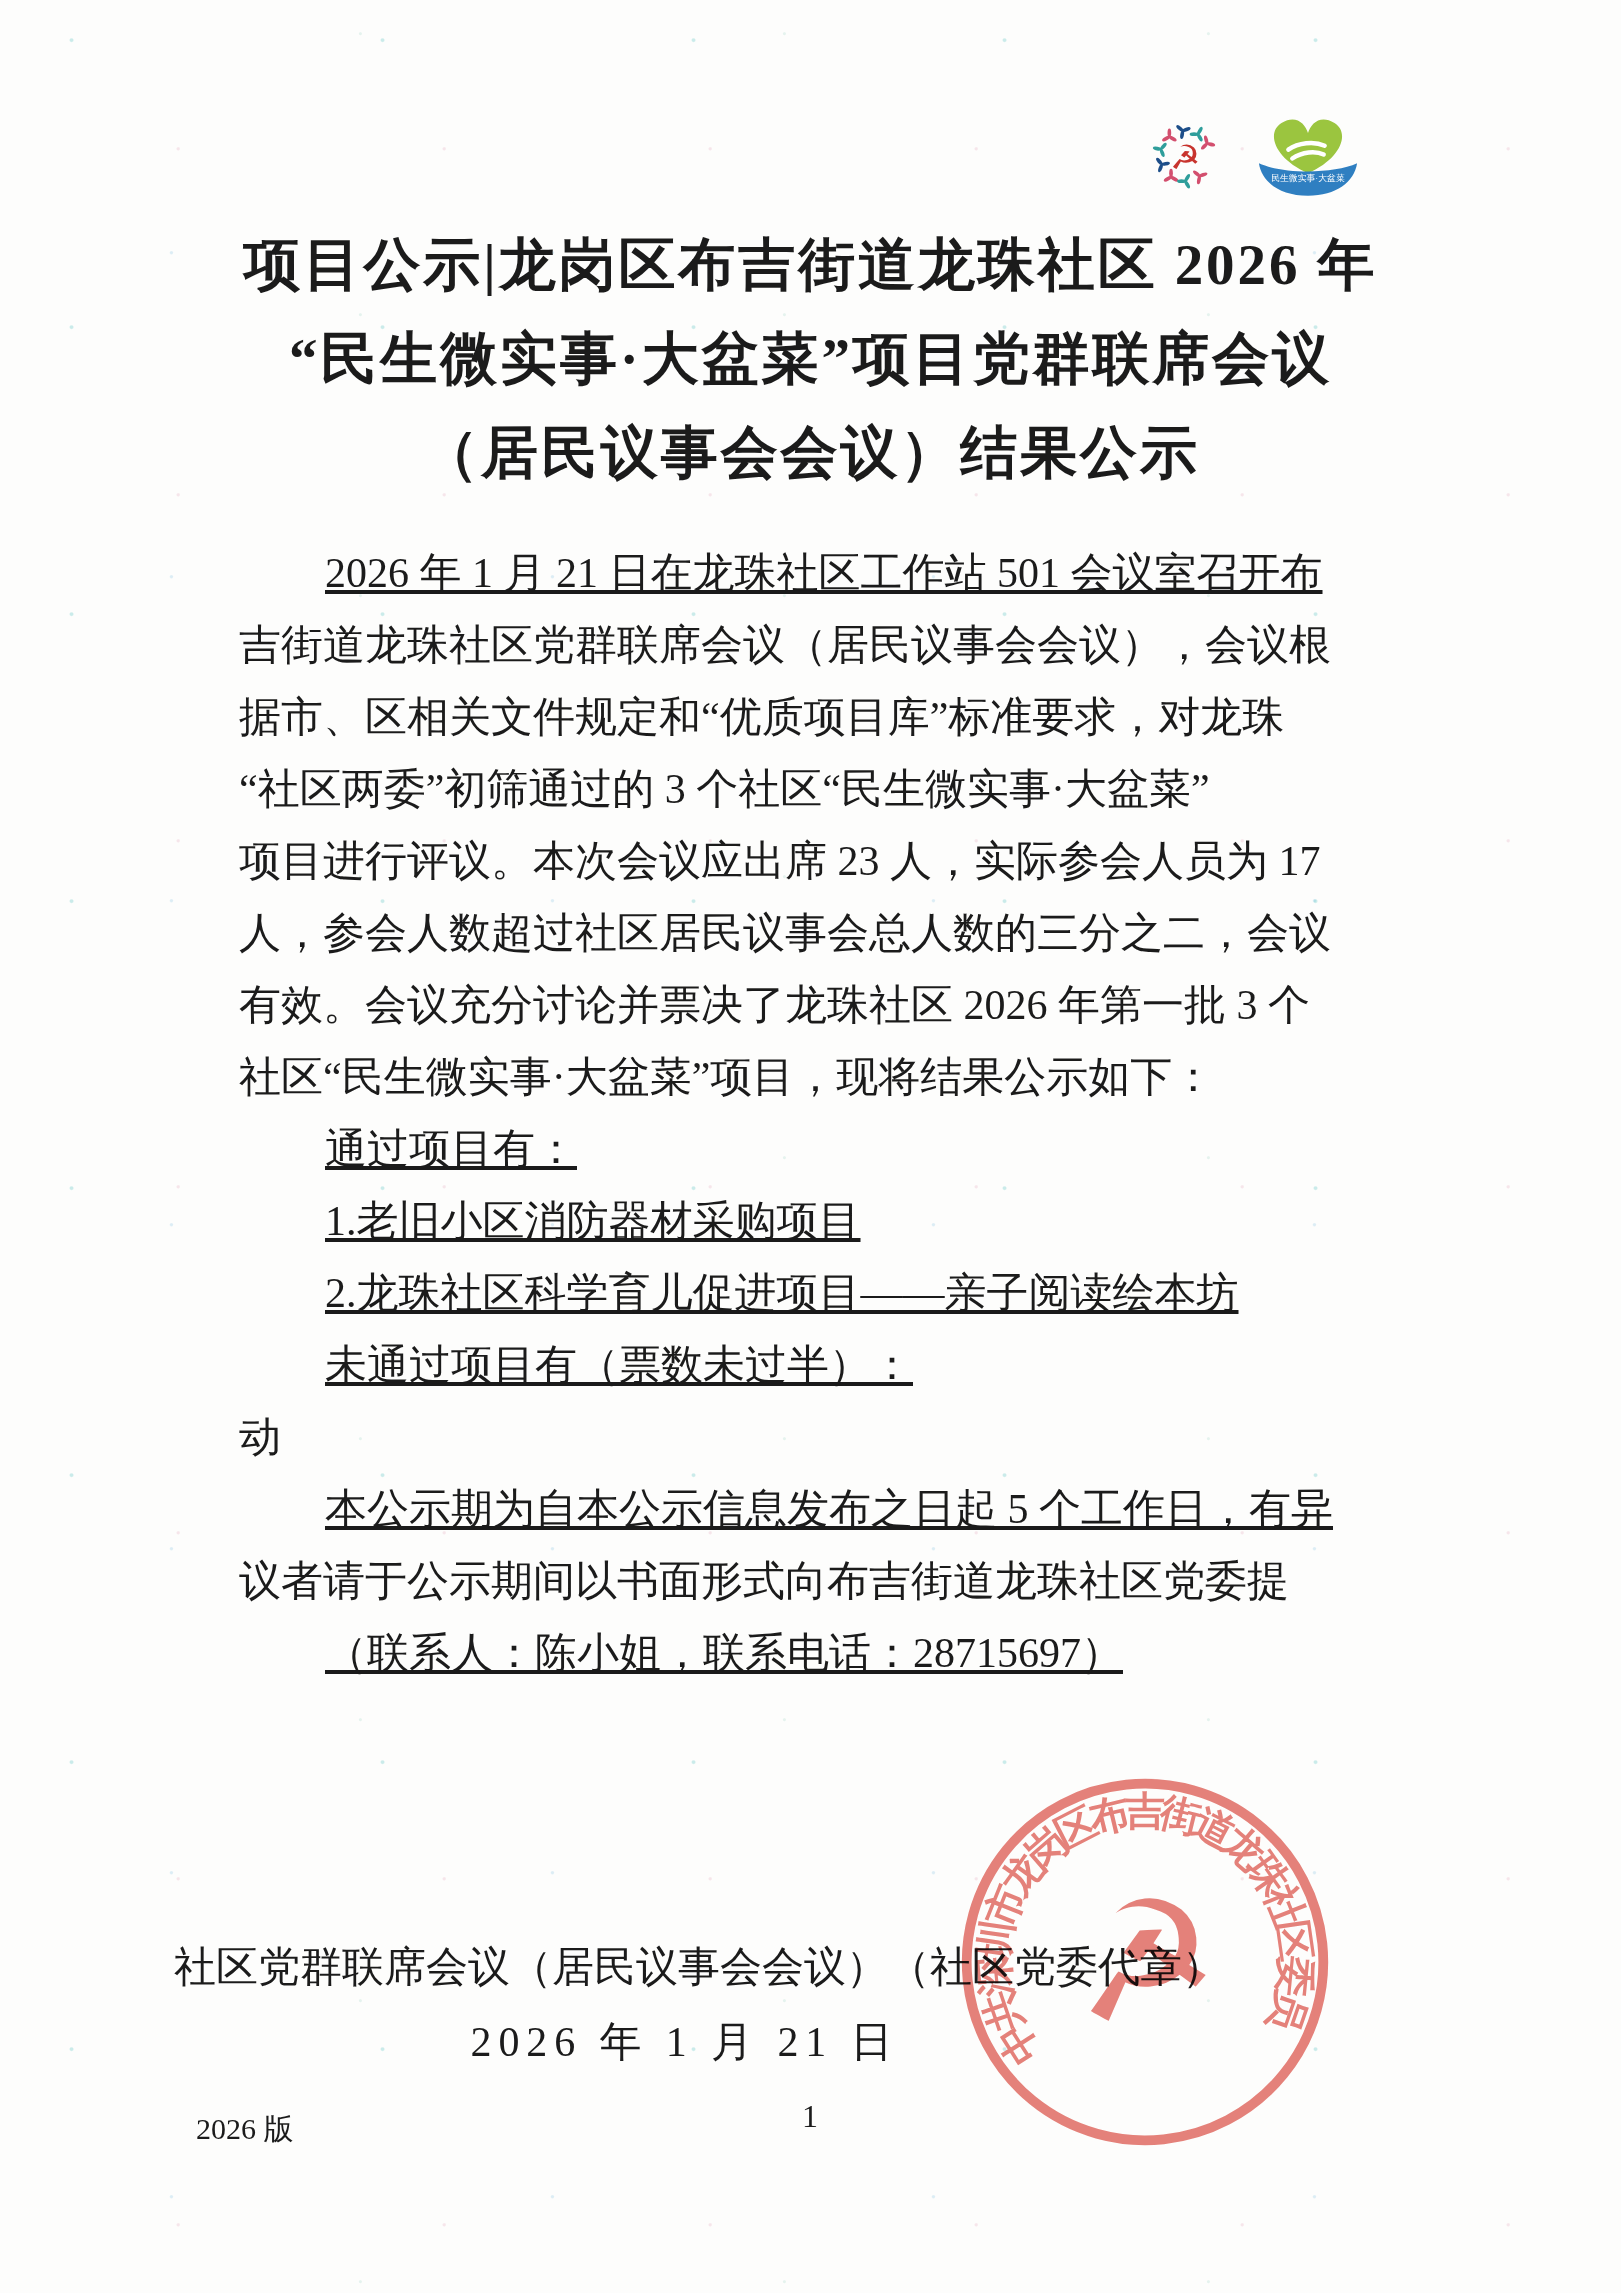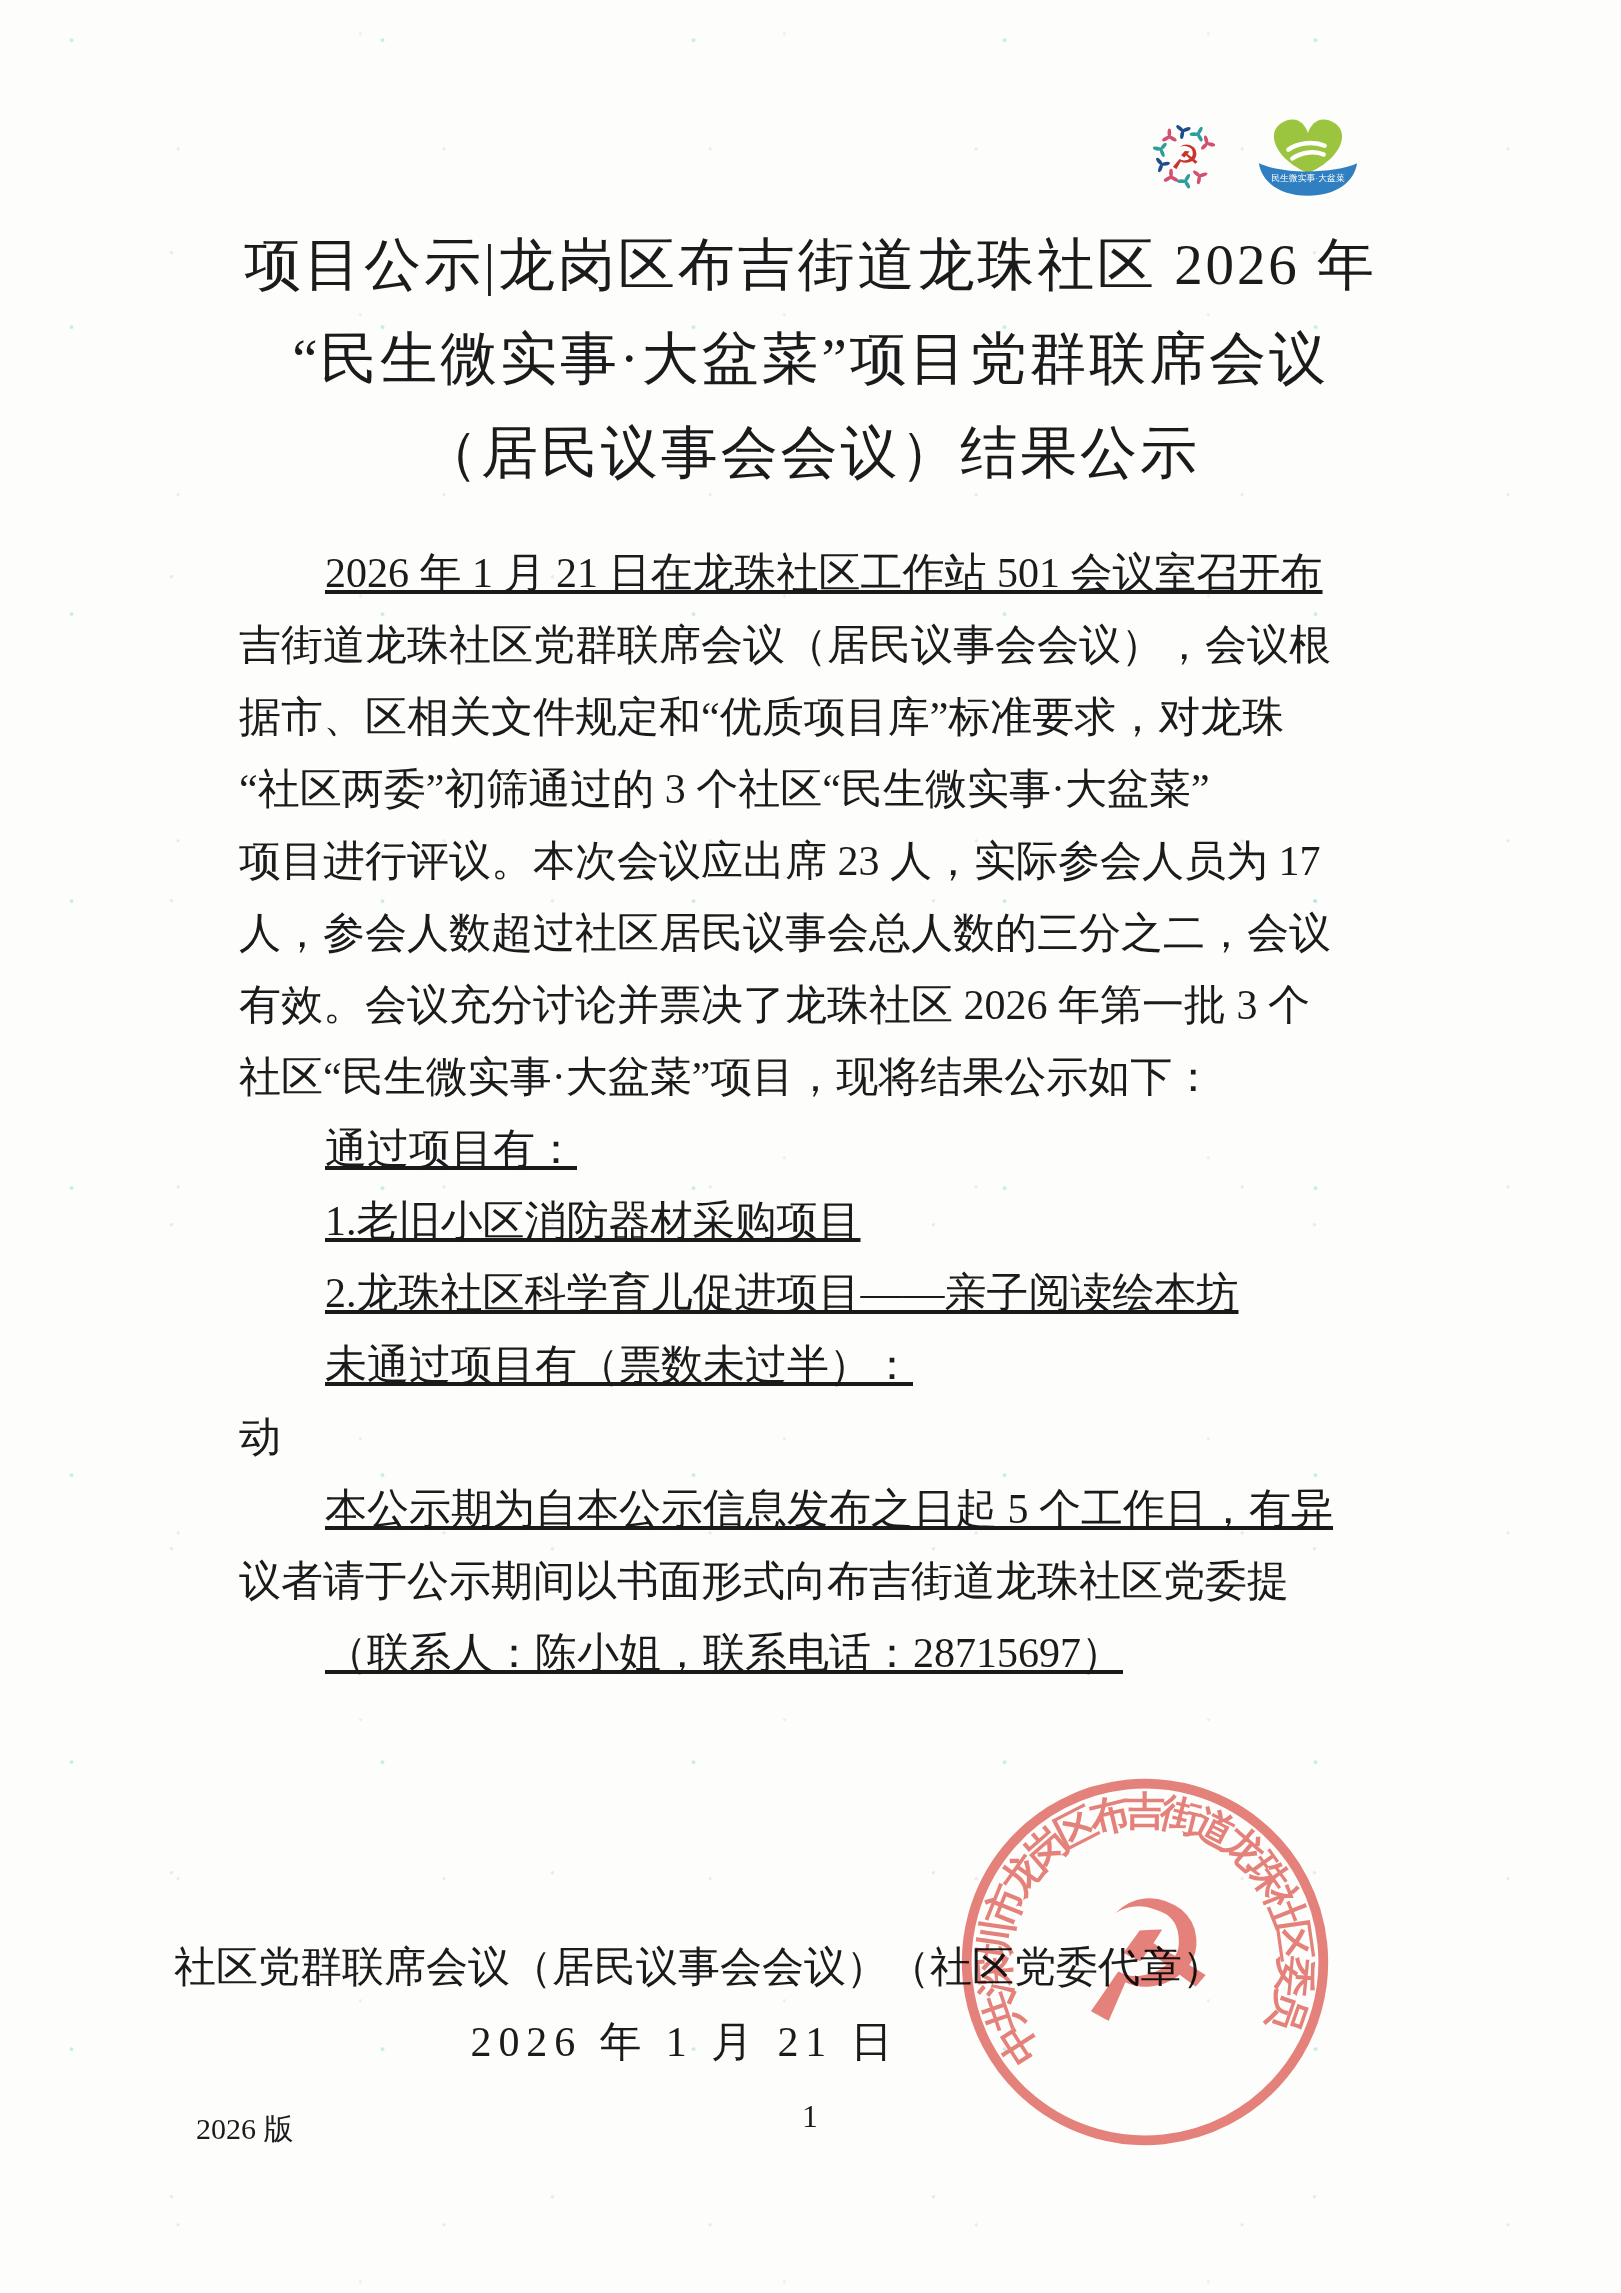--- a/index.html
+++ b/index.html
@@ -37,21 +37,21 @@
     align-items: flex-start;
     gap: 23.5px;
   }
 
   .doc-title {
     position: absolute;
     top: 218px;
     left: 108px;
     right: 108px;
     text-align: center;
-    font-weight: normal;
+    font-weight: bold;
     font-size: 57px;
     line-height: 94px;
     letter-spacing: 2.9px;
   }
 
   .doc-body {
     position: absolute;
     top: 537px;
     left: 239px;
     width: 1157px;

